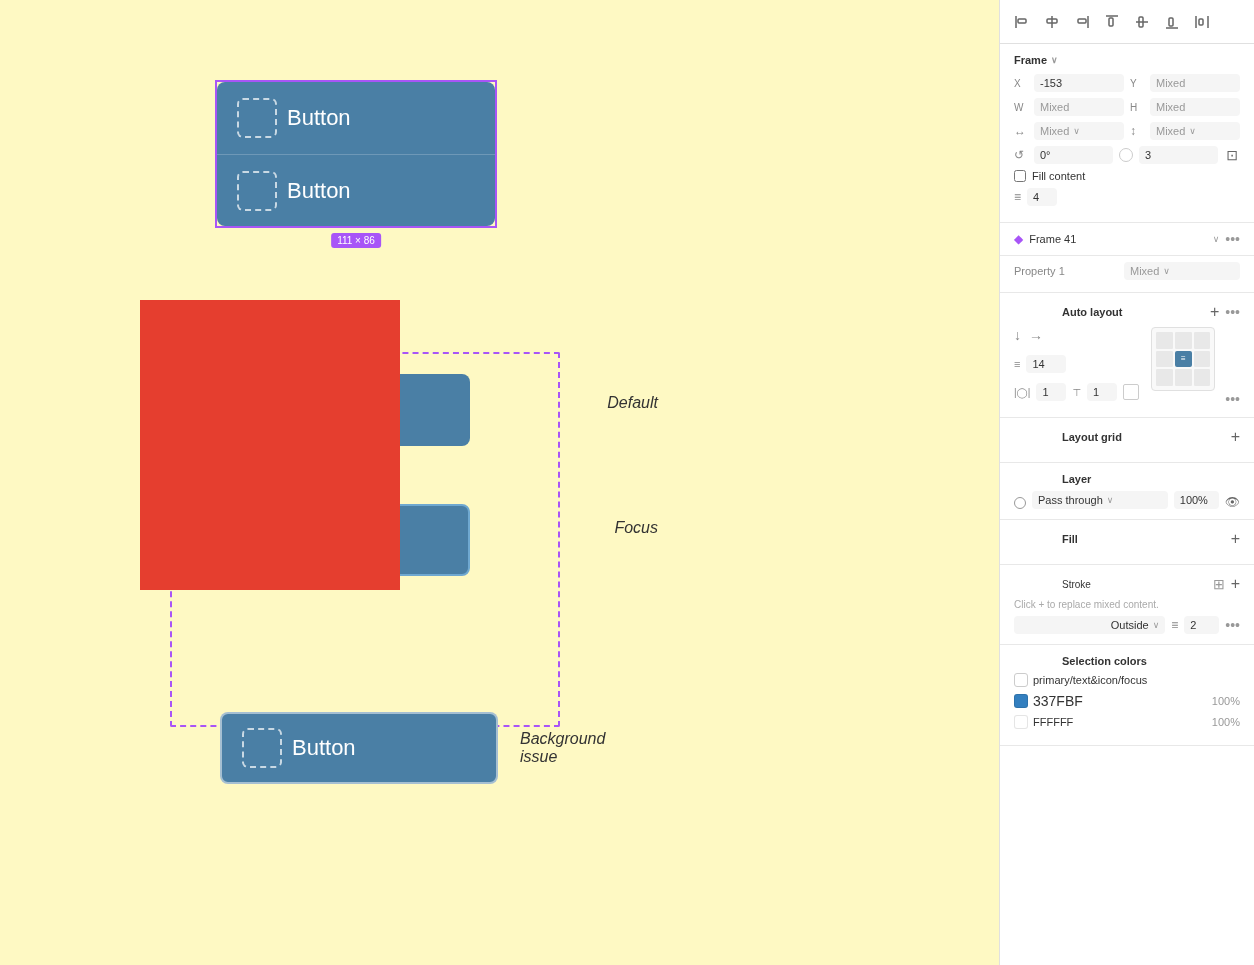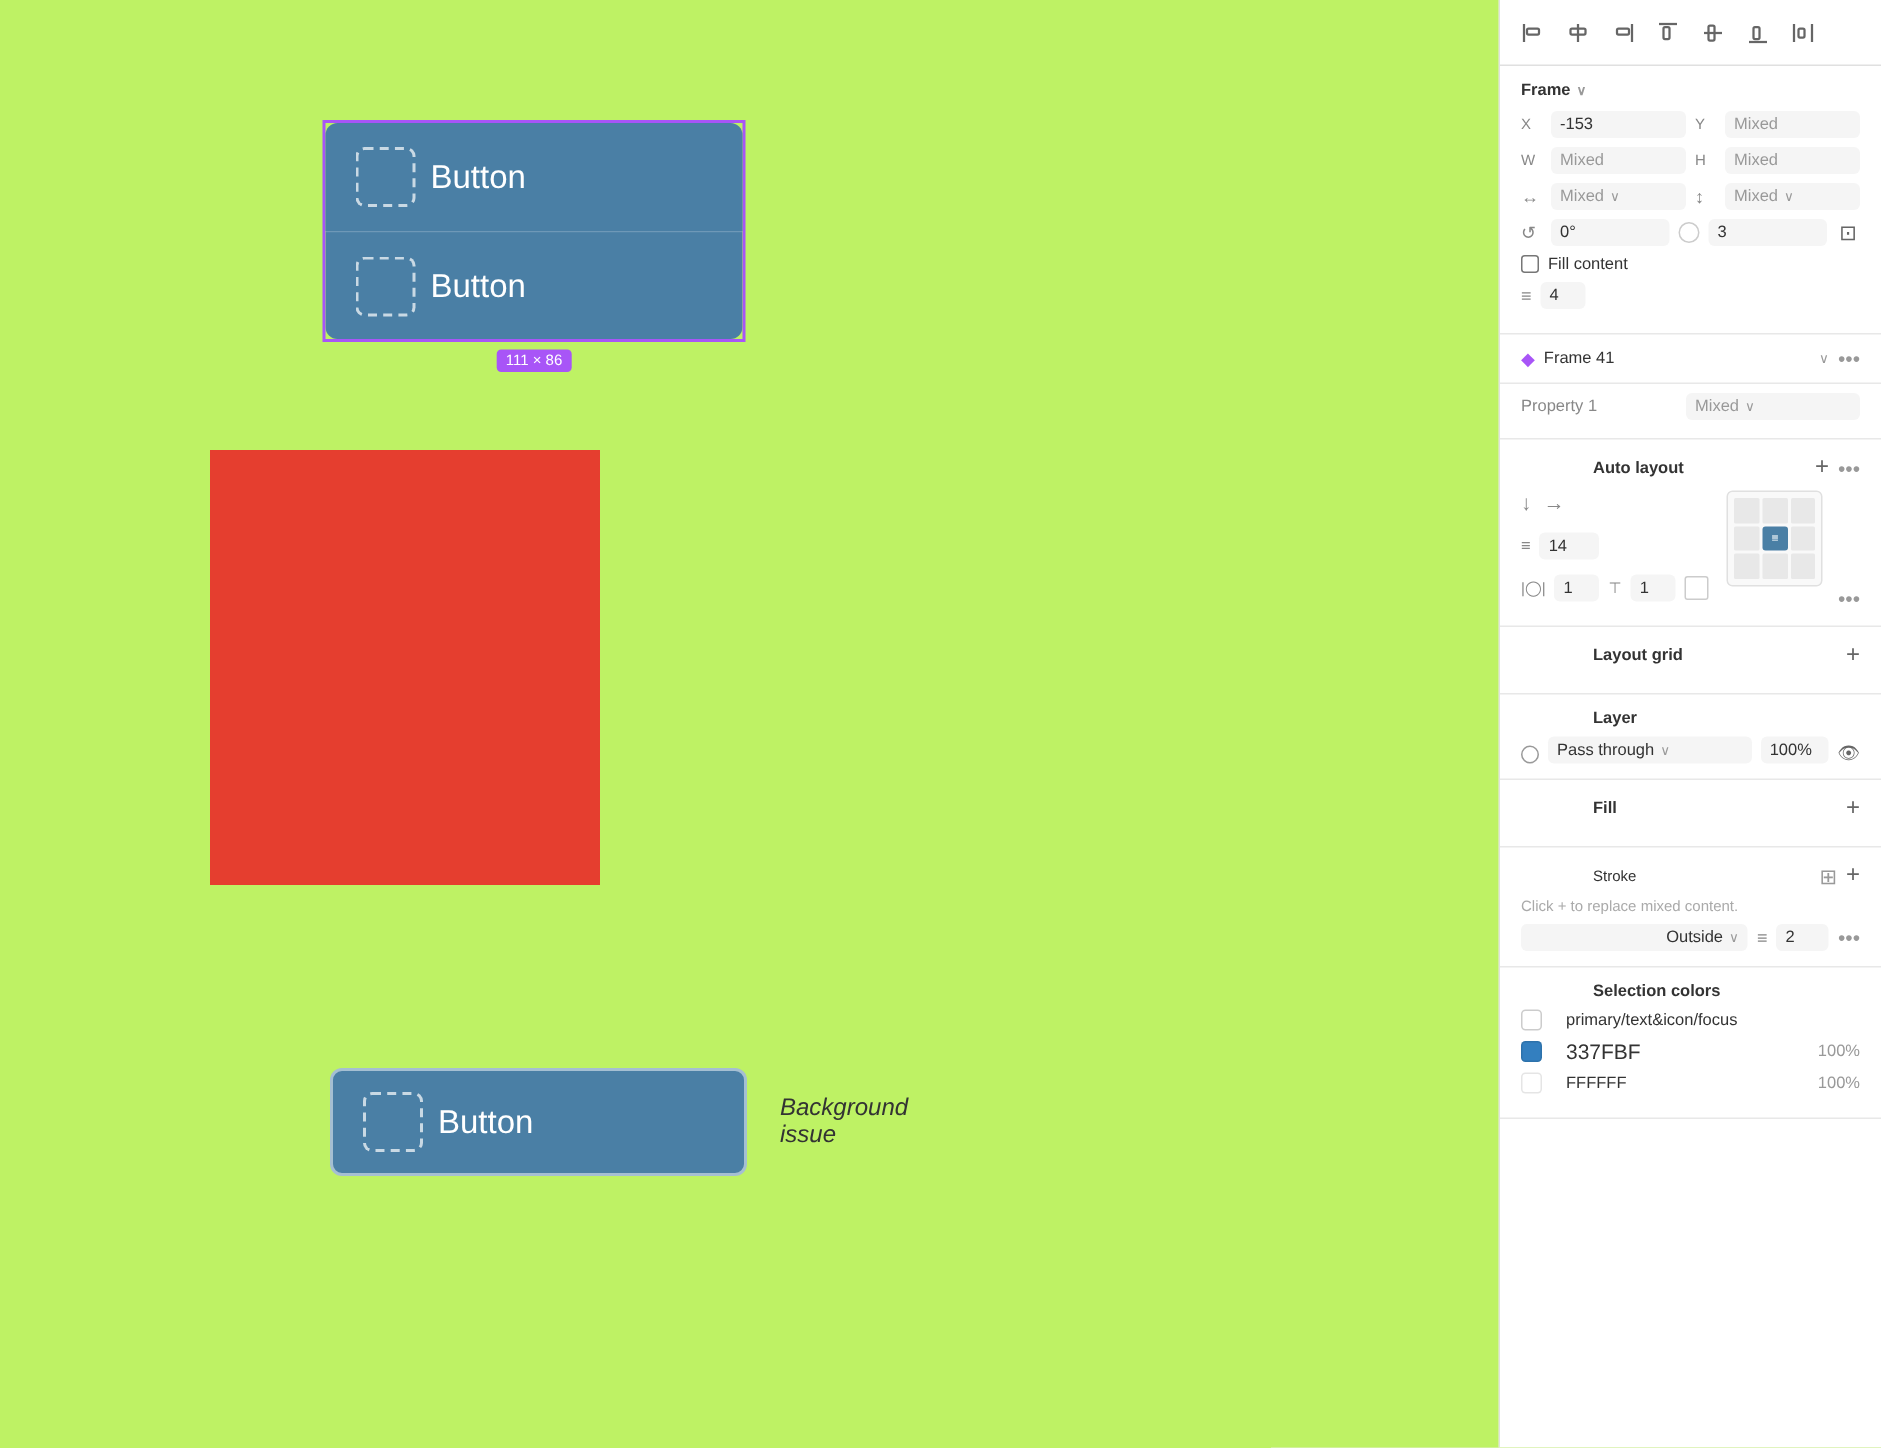--- a/index.html
+++ b/index.html
@@ -8,21 +8,21 @@
       background: #f0f0f0;
       display: flex;
       width: 1254px;
       height: 965px;
       overflow: hidden;
     }
 
     
     .canvas {
       flex: 1;
-      background: #bef264;
+      background: #fef9c3;
       position: relative;
       overflow: hidden;
     }
 
     
     .panel {
       width: 255px;
       background: #ffffff;
       border-left: 1px solid #e0e0e0;
       display: flex;
@@ -297,21 +297,21 @@
     .stroke-row {
       display: flex;
       align-items: center;
       gap: 6px;
     }
 
     
     .color-row {
       display: flex;
       align-items: center;
-      gap: 16px;
+      gap: 5px;
       margin-bottom: 6px;
     }
 
     .color-swatch {
       width: 14px;
       height: 14px;
       border-radius: 3px;
       flex-shrink: 0;
       border: 1px solid rgba(0,0,0,0.1);
     }
@@ -349,20 +349,40 @@
         <span>Button</span>
       </div>
       <div class="btn-component" style="border-radius: 0 0 8px 8px;">
         <div class="btn-icon"></div>
         <span>Button</span>
       </div>
       <div class="size-badge">111 × 86</div>
     </div>
   </div>
 
+  <div style="position: absolute; top: 335px; left: 170px;">
+    <div class="frame-41-label">
+      <span style="color: #a855f7;">◆</span>
+      <span>Frame 41</span>
+    </div>
+    <div class="frame-41">
+
+      <div class="btn-component frame-41-btn" style="position: absolute; top: 20px; left: 20px;">
+        <div class="btn-icon"></div>
+        <span>Button</span>
+      </div>
+      <span class="label-default">Default</span>
+
+      <div class="btn-component focus-state" style="position: absolute; top: 150px; left: 20px;">
+        <div class="btn-icon"></div>
+        <span>Button</span>
+      </div>
+      <span class="label-focus">Focus</span>
+    </div>
+  </div>
 
   <div class="red-overlay"></div>
 
   <div style="position: absolute; top: 712px; left: 220px; z-index: 2;">
     <div class="btn-component bg-issue">
       <div class="btn-icon"></div>
       <span>Button</span>
     </div>
     <span style="font-style: italic; font-size: 16px; color: #333; position: absolute; left: 300px; top: 18px;">Background issue</span>
   </div>

